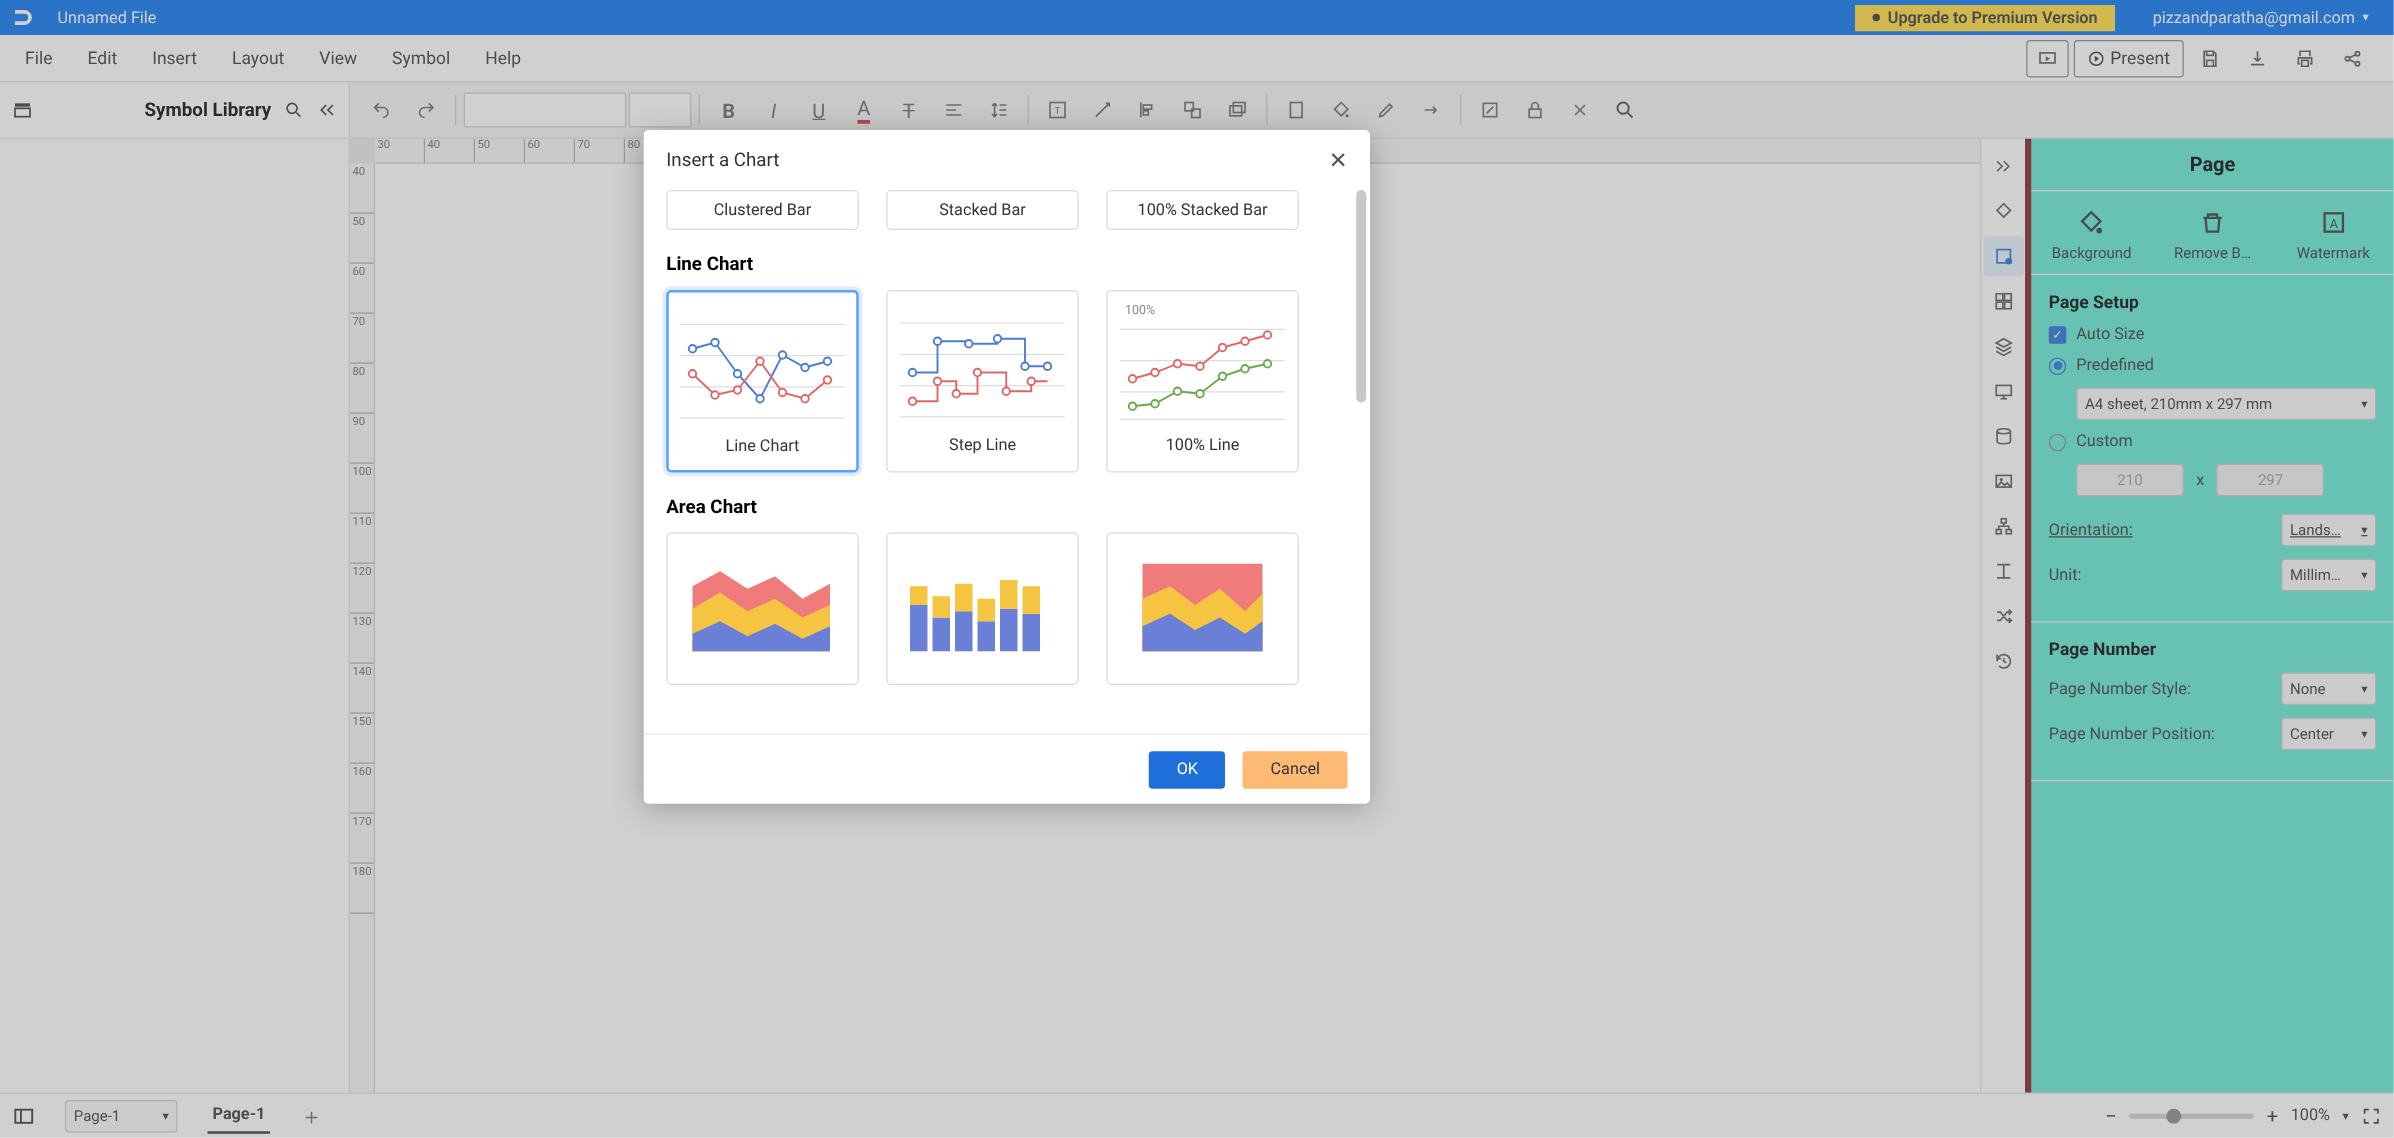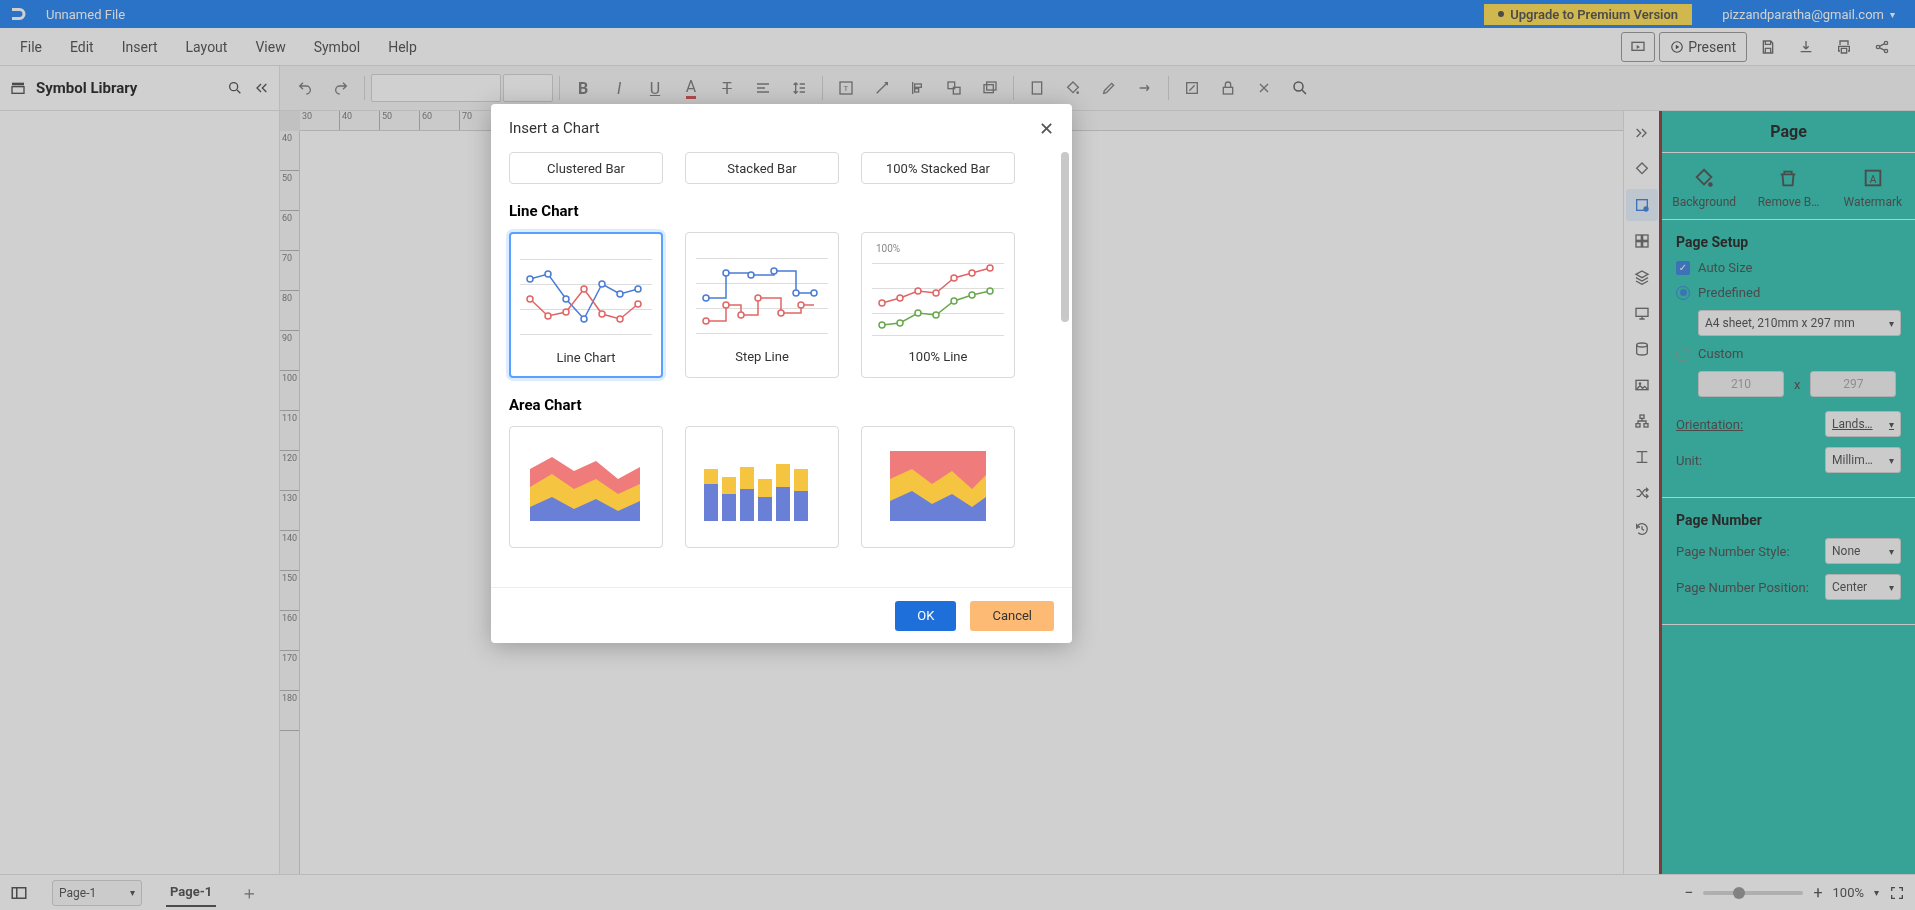--- a/index.html
+++ b/index.html
@@ -16,21 +16,21 @@
 
 
 .menubar { height: 37px; display: flex; align-items: center; padding: 15px 6px; background: #fff; border-bottom: none; }
 .menu-item { padding: 0 14px; font-size: 14px; color: #333; height: 100%; display: flex; align-items: center; }
 .menubar-right { margin-left: auto; display: flex; align-items: center; gap: 4px; padding-right: 10px;}
 .menubar-right .ricon { width: 34px; height: 30px; display:flex; align-items:center; justify-content:center; color:#555; border-radius:3px;}
 .menubar-right .ricon.boxed{border:1px solid #888;}
 .present-btn { display:flex; align-items:center; gap:4px; height:30px; border:1px solid #888; border-radius:3px; padding:0 10px; font-size:14px; color:#333;}
 
 
-.toolrow { height: 46px; display:flex; background:#f5f5f5; border-top:1px solid #ddd; border-bottom:1px solid #ddd;}
+.toolrow { height: 46px; display:flex; background:#f5f5f5; border-top:1px solid #ddd; border-bottom:1px solid #ddd;text-align:right;}
 .symlib-head { width: 280px; display:flex; align-items:center; padding:0 10px; gap:10px; border-right:1px solid #ddd; background:#fff;}
 .symlib-head .icon{color:#333;}
 .symlib-title{font-weight:700; font-size:15px; flex:1;}
 .tool-icons { flex:1; display:flex; align-items:center; padding:0 8px; gap:2px;}
 .tbtn{width:34px;height:34px;display:flex;align-items:center;justify-content:center;color:#666;border-radius:3px;}
 .tsep{width:1px;height:24px;background:#ccc;margin:0 4px;}
 .fontsel{ width:130px; height:28px; border:1px solid #ccc; background:#fff; border-radius:2px;}
 .sizesel{ width:50px; height:28px; border:1px solid #ccc; background:#fff; border-radius:2px;}
 
 
@@ -40,21 +40,21 @@
 .ruler-top{position:absolute;top:0;left:20px;right:0;height:20px;background:#f6f6f6;border-bottom:1px solid #ccc;display:flex;font-size:9px;color:#666;}
 .ruler-top .tick{width:40px;border-right:1px solid #aaa;padding-left:2px;display:flex;align-items:flex-start;}
 .ruler-left{position:absolute;top:20px;left:0;bottom:0;width:20px;background:#f6f6f6;border-right:1px solid #ccc;}
 .ruler-left .tick{height:40px;border-bottom:1px solid #aaa;font-size:9px;color:#666;padding-top:2px;writing-mode:horizontal-tb;padding-left:2px;}
 .canvas-paper{position:absolute;left:20px;top:20px;right:0;bottom:0;background:#fff;}
 
 .right-iconstrip{ width:36px; background:#fff; border-left:1px solid #ddd; display:flex; flex-direction:column; align-items:center; padding-top:6px; gap:4px;}
 .right-iconstrip .ri{width:32px;height:32px;display:flex;align-items:center;justify-content:center;color:#555;border-radius:3px;}
 .right-iconstrip .ri.active{background:#e3f0ff;color:#1e6fd9;}
 
-.rightpanel{ width:256px; background:#14b8a6; border-left:3px solid #7f1d1d; overflow:auto;}
+.rightpanel{ width:295px; background:#5eead4; border-left:5px solid #7f1d1d; overflow:auto;}
 .rp-header{height:42px;display:flex;align-items:center;justify-content:center;font-weight:700;border-bottom:1px solid #eee;}
 .rp-row3{display:flex;justify-content:space-around;padding:14px 0 10px;border-bottom:1px solid #eee;}
 .rp-row3 .cell{display:flex;flex-direction:column;align-items:center;gap:6px;font-size:12px;color:#333;width:80px;text-align:center;overflow:hidden;white-space:nowrap;text-overflow:ellipsis;}
 .rp-section{padding:14px 14px;border-bottom:1px solid #eee;}
 .rp-section h4{font-size:14px;font-weight:700;margin-bottom:10px;}
 .rp-field{display:flex;align-items:center;gap:8px;font-size:13px;margin-bottom:10px;color:#333;}
 .rp-select{border:1px solid #ccc;height:26px;background:#f7f7f7;border-radius:3px;font-size:12px;padding:0 6px;display:flex;align-items:center;justify-content:space-between;gap:4px;}
 .rp-select.full{width:100%;}
 .rp-select.med{width:76px;margin-left:auto;}
 .rp-input{width:86px;height:26px;border:1px solid #ccc;background:#f0f0f0;border-radius:3px;text-align:center;color:#999;font-size:12px;}
@@ -68,21 +68,21 @@
 .statusbar{height:36px;border-top:1px solid #ddd;display:flex;align-items:center;padding:0 10px;gap:24px;font-size:13px;color:#333;}
 .page-tab{font-weight:700;border-bottom:2px solid #333;padding:6px 4px;}
 .status-right{margin-left:auto;display:flex;align-items:center;gap:10px;}
 .zoom-slider{width:100px;height:4px;background:#ccc;border-radius:2px;position:relative;}
 .zoom-slider .knob{position:absolute;top:-4px;left:30px;width:12px;height:12px;border-radius:50%;background:#888;}
 
 
 .dim{position:absolute;inset:0;background:rgba(120,120,120,0.35);z-index:50;}
 
 
-.dialog{position:absolute;left:491px;top:104px;width:581px;height:539px;background:#fff;border-radius:4px;box-shadow:0 4px 24px rgba(0,0,0,.25);z-index:60;display:flex;flex-direction:column;}
+.dialog{position:absolute;left:515px;top:104px;width:581px;height:539px;background:#fff;border-radius:4px;box-shadow:0 4px 24px rgba(0,0,0,.25);z-index:60;display:flex;flex-direction:column;}
 .dlg-head{height:48px;display:flex;align-items:center;padding:0 18px;font-size:15px;color:#333;}
 .dlg-close{margin-left:auto;font-size:18px;color:#555;cursor:pointer;}
 .dlg-body{flex:1;overflow:auto;padding:0 18px 10px;position:relative;}
 .dlg-cat{font-weight:700;font-size:15px;margin:18px 0 12px;}
 .cards{display:flex;gap:22px;}
 .card{width:154px;border:1px solid #d9d9d9;border-radius:4px;background:#fff;display:flex;flex-direction:column;align-items:center;padding-bottom:10px;}
 .card.small{height:32px;justify-content:center;padding-bottom:0;}
 .card.big{height:146px;}
 .card.big.selected{border:2px solid #5aa0ff;box-shadow:0 0 0 3px rgba(90,160,255,.2);}
 .card .thumb{width:132px;height:100px;margin:10px 0 6px;position:relative;}

